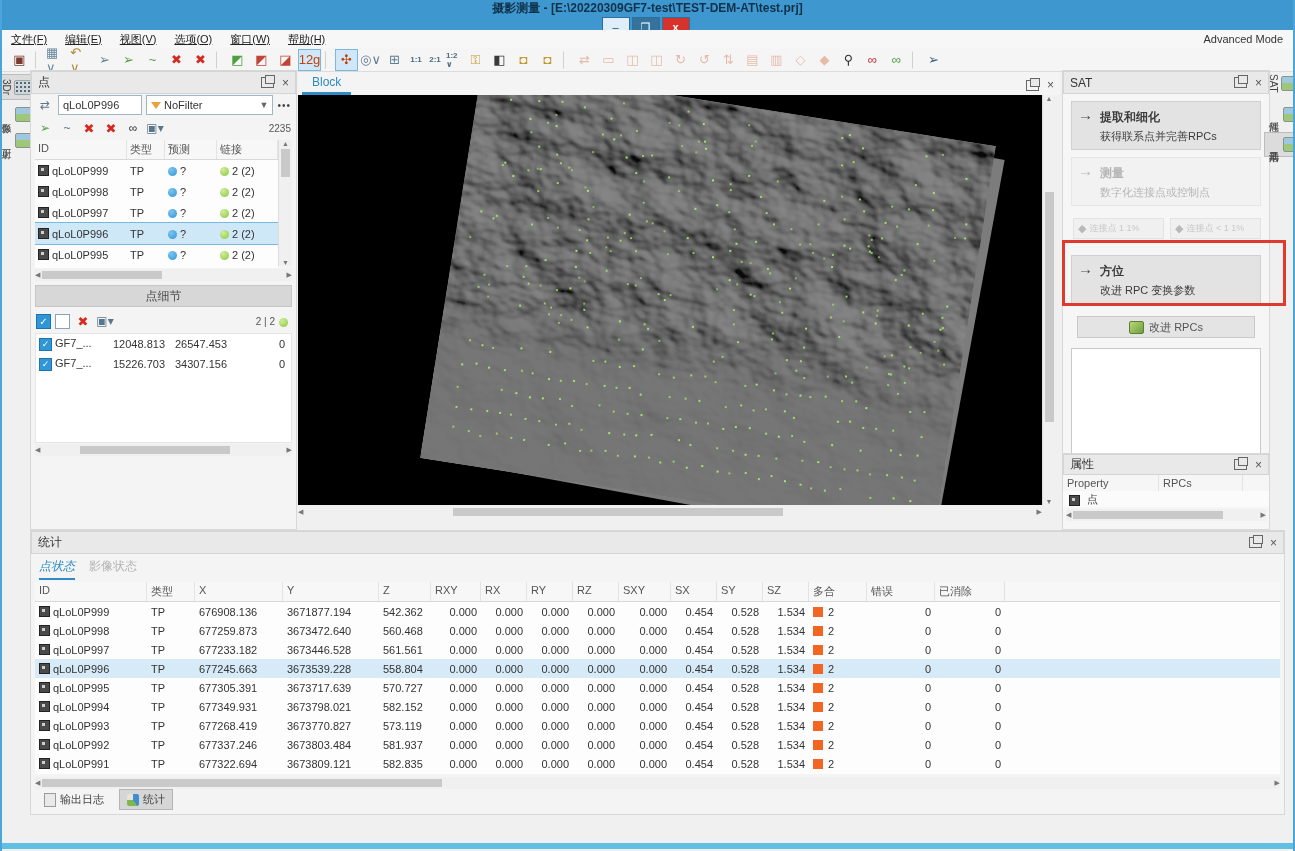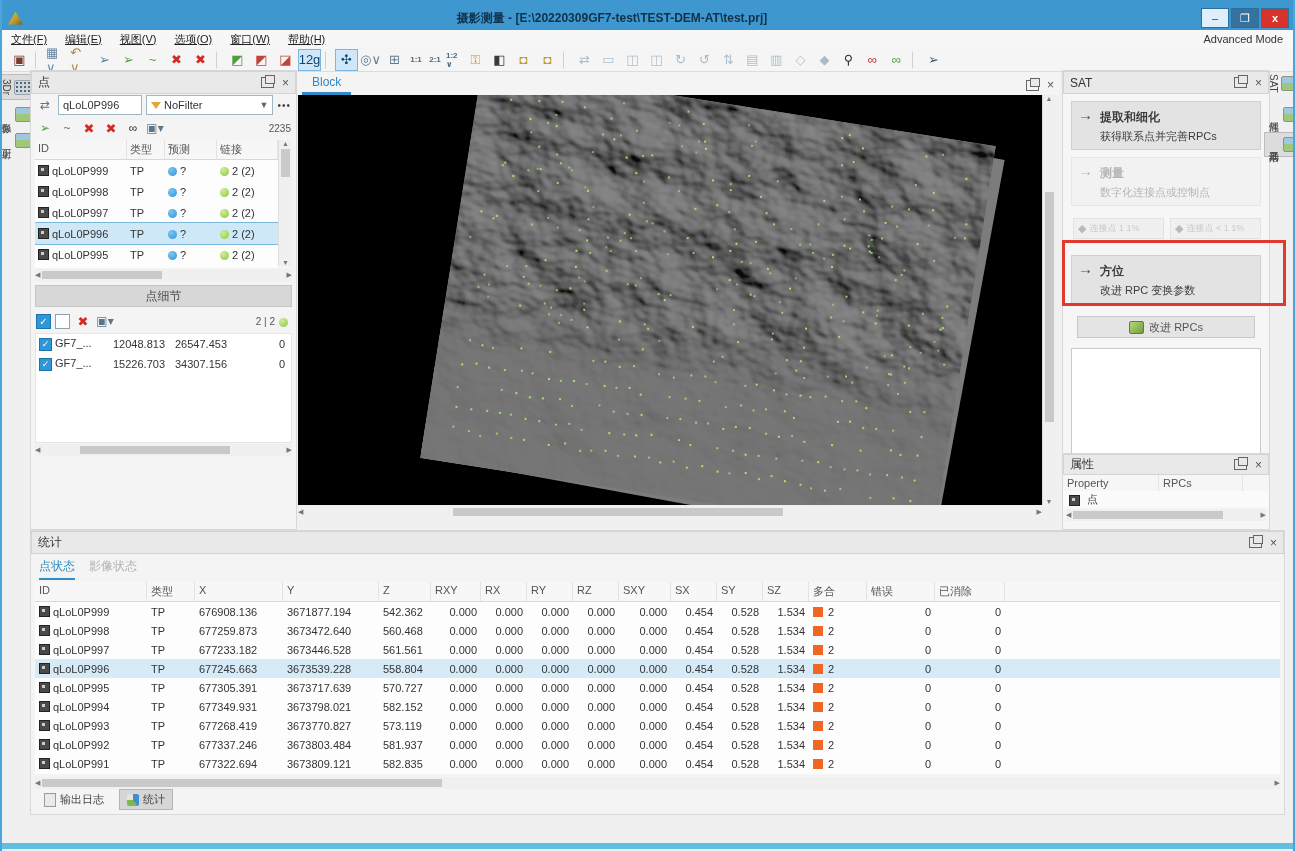--- a/index.html
+++ b/index.html
@@ -1,35 +1,35 @@
 <!DOCTYPE html>
 <html style="--titlebar: #3f97cf; --frame: #4aa6d9; --frame2: #62bfe4; --accent: #2e8bc5; --annot: #e0392e; --dotblue: #2f96d8; --dotgreen: #8dc63f; --orange: #f26522;"><head>
 <meta charset="utf-8">
 <style>
   html,body{margin:0;padding:0;background:#fff;}
   .app{position:relative;width:1295px;height:851px;font-family:"Liberation Sans","DejaVu Sans",sans-serif;
        background:#f0f0f0;overflow:hidden;border-left:2px solid var(--frame,#4aa6d9);border-right:2px solid var(--frame,#4aa6d9);box-sizing:border-box;}
   .abs{position:absolute;box-sizing:border-box;}
   
-  .titlebar{left:0;top:0;width:100%;height:36px;background:var(--titlebar,#3f97cf);display:flex;align-items:center;}
+  .titlebar{left:0;top:0;width:100%;height:36px;background:var(--titlebar,#3f97cf);display:flex;align-items:center;flex-direction:column;}
   .appicon{width:15px;height:13px;margin-left:6px;background:linear-gradient(135deg,#e8c53a 0%,#b5952a 60%,#6b5a18 100%);
            clip-path:polygon(50% 0,100% 100%,0 100%);}
   .title-text{flex:1;text-align:center;font-size:12px;color:#10314a;font-weight:bold;}
   .winbtns{display:flex;margin-right:4px;gap:2px;}
   .winbtn{width:26px;height:18px;font-size:11px;display:flex;align-items:center;justify-content:center;border:1px solid #2c6f9c;}
   .winbtn.min{background:#dfeefa;color:#1c3c55;}
   .winbtn.max{background:#35729e;color:#fff;}
   .winbtn.close{background:#d8332b;color:#fff;font-weight:bold;}
   
   .menubar{left:0;top:30px;width:100%;height:18px;background:#f7f7f7;display:flex;align-items:center;font-size:11px;color:#222;}
   .menu-item{padding:0 9px;}
   .menu-right{margin-left:auto;margin-right:10px;color:#333;}
   
   .toolbar{left:0;top:48px;width:100%;height:24px;background:#f5f5f5;border-bottom:1px solid #dcdcdc;display:flex;align-items:center;padding-left:6px;}
-  .tbi{width:21px;height:20px;display:flex;align-items:center;justify-content:center;font-size:13px;color:#0c4a6e;margin-right:1px;border:1px solid transparent;}
+  .tbi{width:21px;height:20px;display:flex;align-items:center;justify-content:center;font-size:13px;color:#c2410c;margin-right:1px;border:1px solid transparent;}
   .tbi.disabled{opacity:.32;}
   .tbi.active{background:#cfe7f8;border:1px solid #7ab8e0;}
   .tbi.sep{width:5px;border-left:1px solid #d0d0d0;height:16px;margin:0 3px;}
   .tbi.txt{font-size:8px;color:#4a6a82;font-weight:bold;width:16px;}
   
   .ltab{left:1px;width:26px;background:#f0f0f0;display:flex;flex-direction:column;align-items:center;gap:3px;padding:2px 0;
         font-size:10px;color:#444;}
   .vtab{writing-mode:vertical-rl;display:flex;flex-direction:column;align-items:center;padding:4px 2px;gap:2px;}
   .vtab .mini{writing-mode:horizontal-tb;width:16px;height:13px;border-radius:2px;}
   .vtab.pressed{background:#dcdcdc;border:1px solid #bcbcbc;}
@@ -107,21 +107,21 @@
   
   .proppanel{left:1060px;top:453px;width:208px;height:77px;background:#f6f6f6;border:1px solid #d8d8d8;}
   .prop-grid{display:grid;grid-template-columns:96px 84px 14px;font-size:11px;color:#555;}
   .prop-grid span{padding:2px 4px;border-right:1px solid #e3e3e3;}
   .proprow{display:flex;align-items:center;height:16px;font-size:11px;color:#444;padding-left:6px;gap:4px;background:#fbfbfb;}
   
   .rtab{left:1269px;top:70px;width:25px;height:460px;display:flex;flex-direction:column;align-items:center;gap:6px;font-size:10px;color:#444;}
   
   .stats{left:28px;top:530px;width:1255px;height:285px;background:#f4f4f4;border:1px solid #d8d8d8;}
   .stat-tabs{display:flex;gap:14px;padding:4px 8px 0 8px;font-size:12px;}
-  .stab.on{color:var(--accent,#2e8bc5);border-bottom:2px solid var(--accent,#2e8bc5);padding-bottom:3px;}
+  .stab.on{color:var(--accent,#2e8bc5);border-bottom:2px solid var(--accent,#2e8bc5);padding-bottom:3px;font-style:italic;}
   .stab.off{color:#b3b3b3;padding-bottom:3px;}
   .sgrid{grid-template-columns:112px 48px 88px 96px 52px 50px 46px 46px 46px 52px 46px 46px 46px 58px 68px 70px 1fr;}
   .srow{display:grid;grid-template-columns:112px 48px 88px 96px 52px 50px 46px 46px 46px 52px 46px 46px 46px 58px 68px 70px 1fr;
         font-size:11px;color:#333;height:19px;align-items:center;background:#fdfdfd;}
   .srow span{padding:0 4px;white-space:nowrap;overflow:hidden;}
   .srow .r{text-align:right;}
   .srow.selected{background:#d6ebf7;}
   .osq{display:inline-block;width:10px;height:10px;background:var(--orange,#f26522);margin-right:5px;position:relative;top:1px;}
   .sheader span{padding:2px 4px;}
   .toggles{position:absolute;left:6px;bottom:4px;display:flex;gap:8px;align-items:center;font-size:11px;color:#444;}

